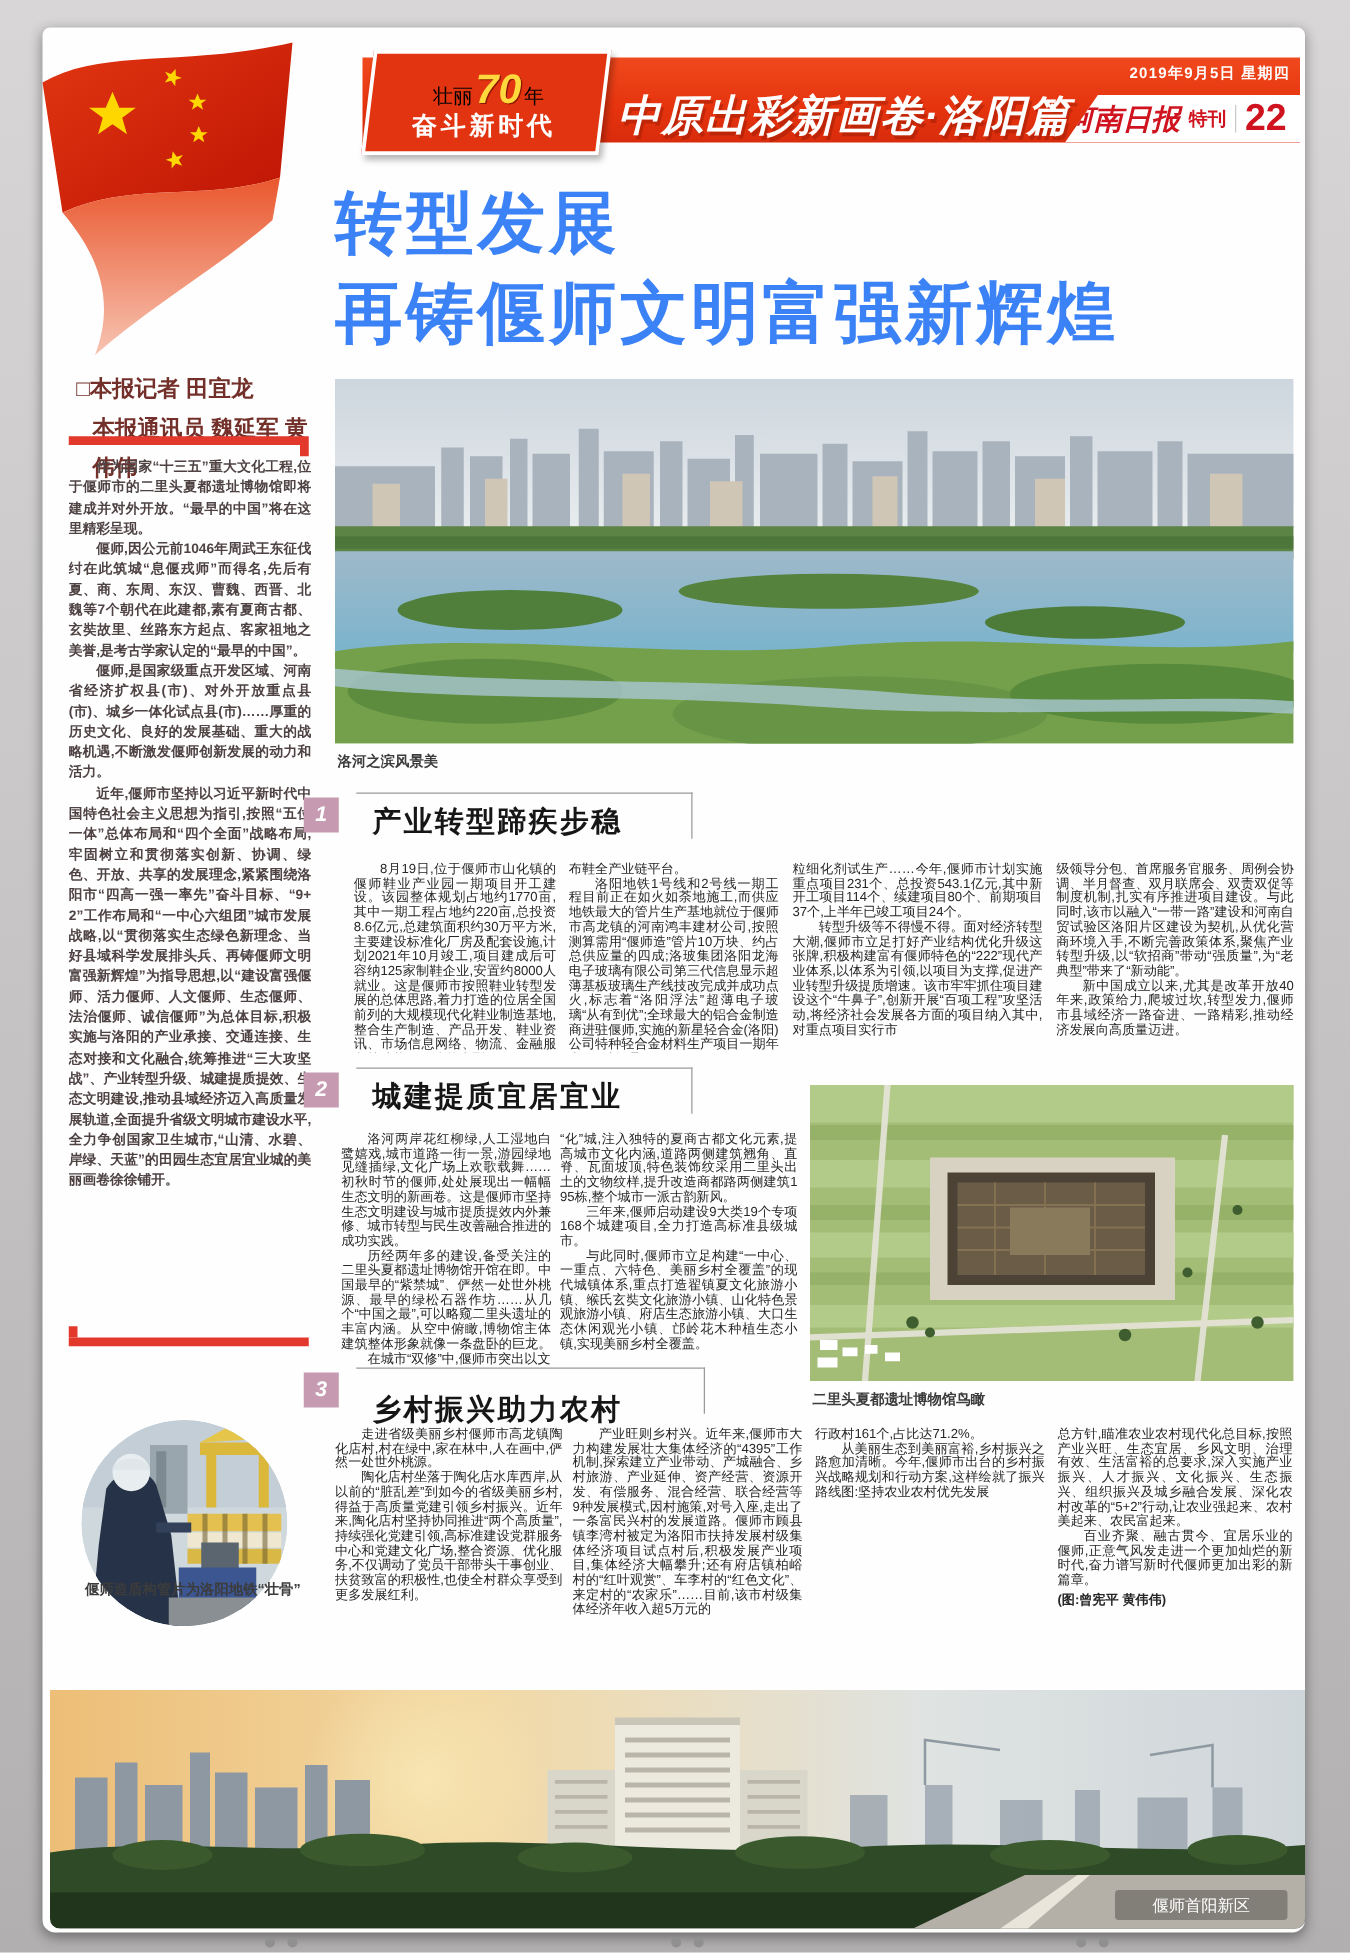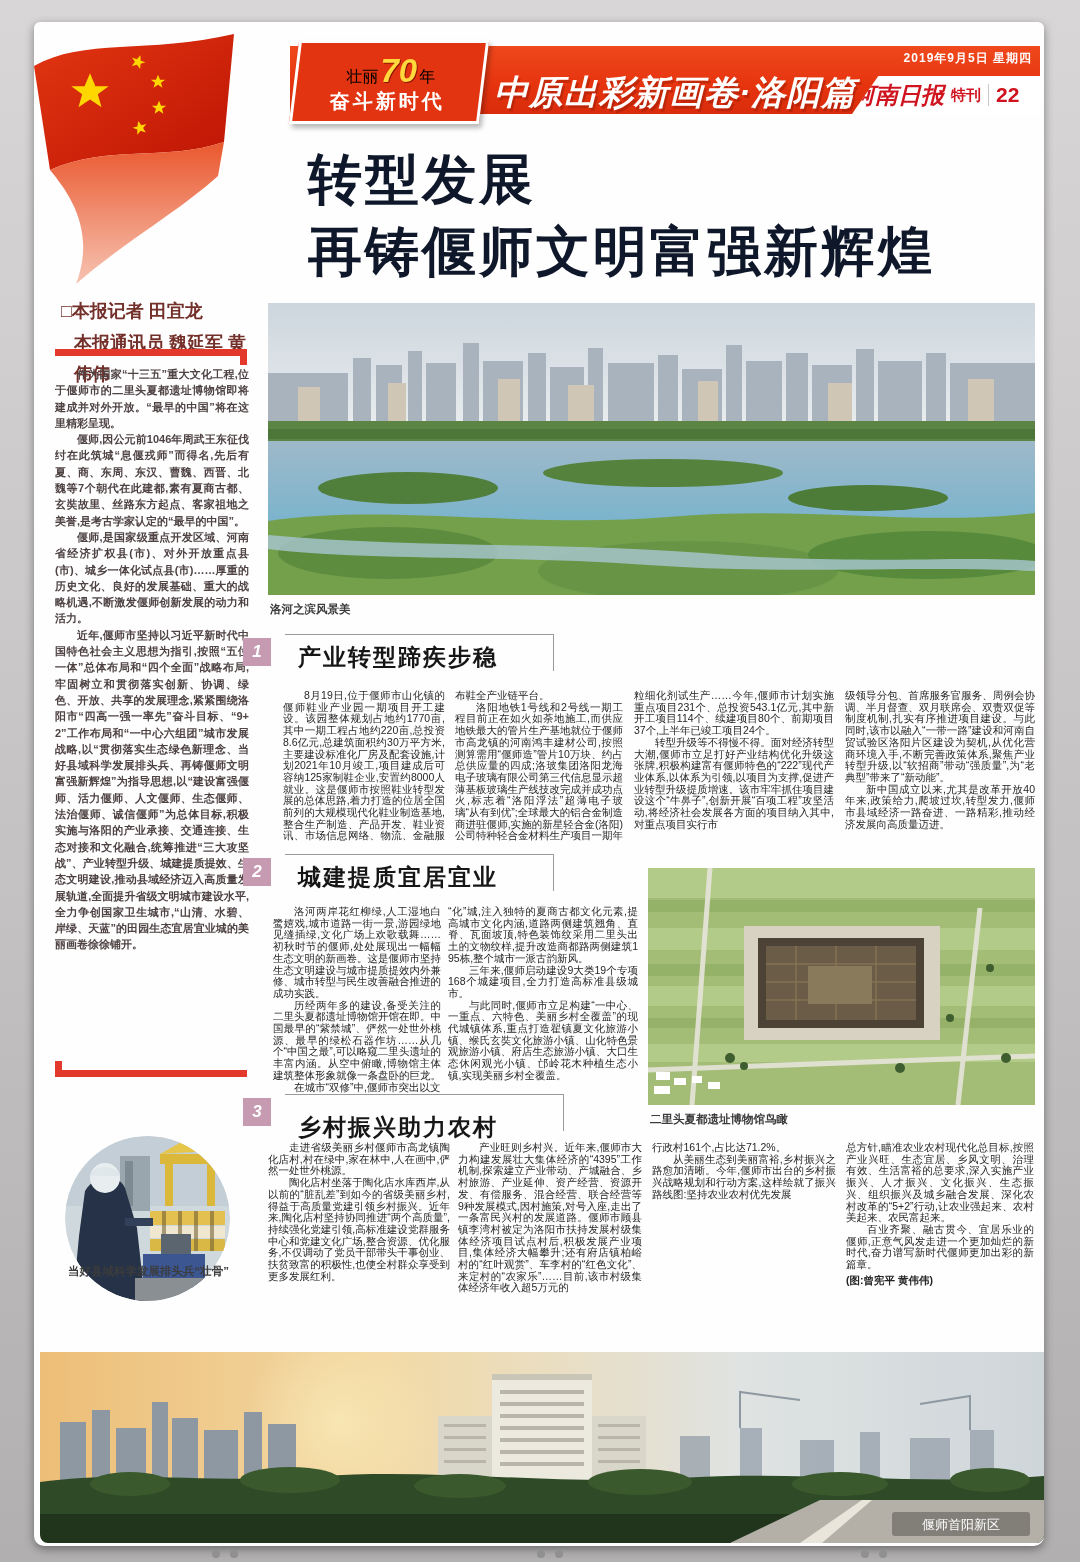--- a/index.html
+++ b/index.html
@@ -26,24 +26,24 @@
     letter-spacing:1px;text-shadow:2px 3px 0 rgba(130,20,0,.35);white-space:nowrap;}
   .date{left:840px;top:50px;width:192px;text-align:right;color:#fff;
     font-size:12px;font-weight:bold;letter-spacing:1px;}
   .notch{left:852px;top:76px;width:188px;height:38px;background:#fff;
     clip-path:polygon(14% 0,100% 0,100% 100%,0 100%);
     display:flex;align-items:center;justify-content:flex-start;gap:7px;}
   .mh{font-family:"Liberation Serif","DejaVu Serif",serif;font-weight:bold;font-style:italic;
     color:#cf1420;font-size:23px;white-space:nowrap;}
   .ed{color:#cf1420;font-size:15px;font-weight:900;}
   .sep{width:1px;height:22px;background:#c9c9c9;}
-  .pn{color:#cf1420;font-size:21px;font-weight:900;}
-  
-  .hl{left:268px;color:#0f172a;font-weight:900;letter-spacing:3px;font-size:54px;
-    line-height:1;white-space:nowrap;margin-left:40px;}
+  .pn{color:#cf1420;font-size:30px;font-weight:900;}
+  
+  .hl{left:268px;color:#3b82f6;font-weight:900;letter-spacing:3px;font-size:54px;
+    line-height:1;white-space:nowrap;}
   
   .byline{left:61px;top:296px;width:200px;font-size:18px;font-weight:bold;
     color:#73302a;line-height:1.75;}
   .rule{background:#e2392c;}
   .rule-top{left:55px;top:349px;width:192px;height:7px;}
   .rule-top::after{content:'';position:absolute;right:0;top:7px;width:7px;height:9px;background:#e2392c;}
   .rule-bot{left:55px;top:1070px;width:192px;height:7px;}
   .rule-bot::before{content:'';position:absolute;left:0;top:-9px;width:7px;height:9px;background:#e2392c;}
   .lead{left:55px;top:366px;width:194px;height:698px;overflow:hidden;
     font-size:11px;line-height:16.3px;color:#4e4243;text-align:justify;word-break:break-all;font-weight:bold;}
@@ -319,21 +319,21 @@
       <path d="M20,55 C30,38 52,36 60,52 L72,92 L80,165 L8,165 L14,100 Z" fill="#263247"></path>
       <circle cx="40" cy="42" r="15" fill="#e8eef0"></circle>
       <path d="M25,40 a15,9 0 0 1 30,0 Z" fill="#dfe7ea"></path>
       <rect x="60" y="82" width="28" height="8" fill="#32405a"></rect>
       <rect x="96" y="98" width="30" height="26" fill="#5a6570"></rect>
       <rect x="78" y="118" width="62" height="34" fill="#3c5692"></rect>
       <rect x="70" y="142" width="95" height="23" fill="#8a8f94"></rect>
     </g>
   </svg>
 </div>
-<div class="abs cap" style="left:68px;top:1264px;">当好县域科学发展排头兵“壮骨”</div>
+<div class="abs cap" style="left:68px;top:1264px;">偃师造盾构管片为洛阳地铁“壮骨”</div>
 
 <div class="abs photo" style="left:40px;top:1352px;width:1004px;height:191px;border-radius:0 0 8px 8px;">
   <svg width="1004" height="191" viewBox="0 0 1004 191" preserveAspectRatio="none">
     <defs>
       <linearGradient id="pansky" x1="0" y1="0" x2="1" y2="0">
         <stop offset="0" stop-color="#edbe77"></stop>
           <stop offset="0.35" stop-color="#f2d9a6"></stop>
         <stop offset="0.7" stop-color="#dfe3e2"></stop>
           <stop offset="1" stop-color="#cfd6da"></stop>
       </linearGradient>

